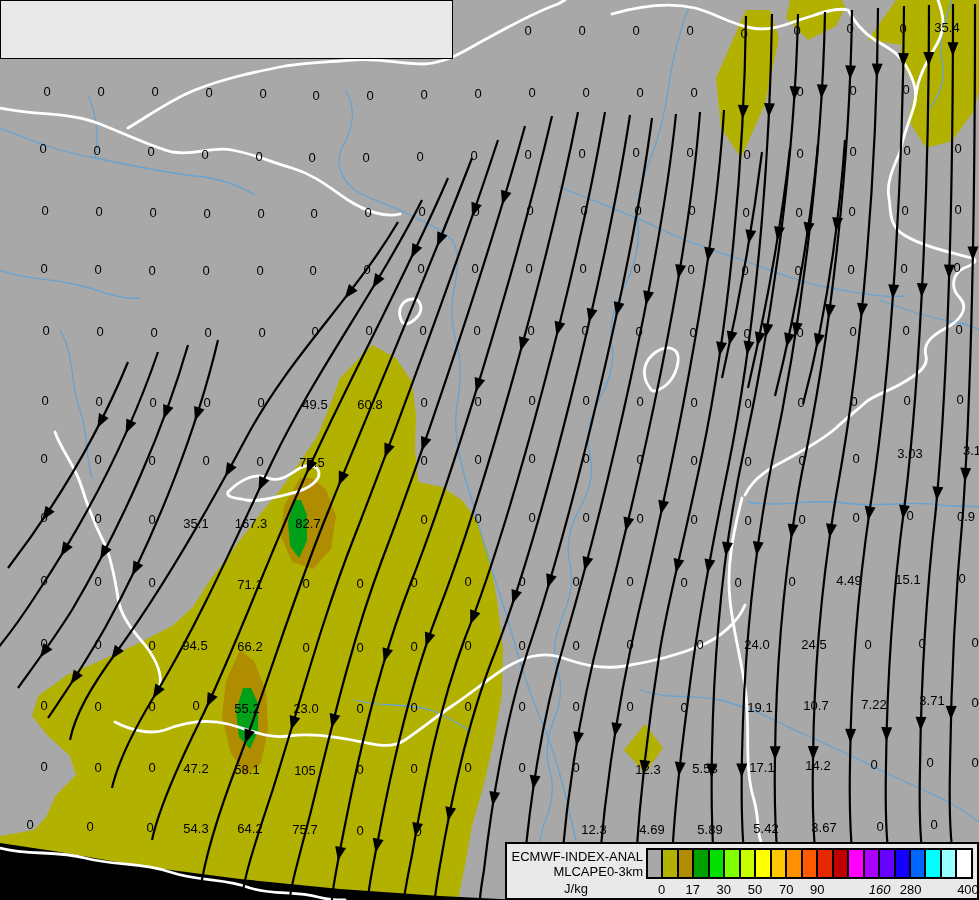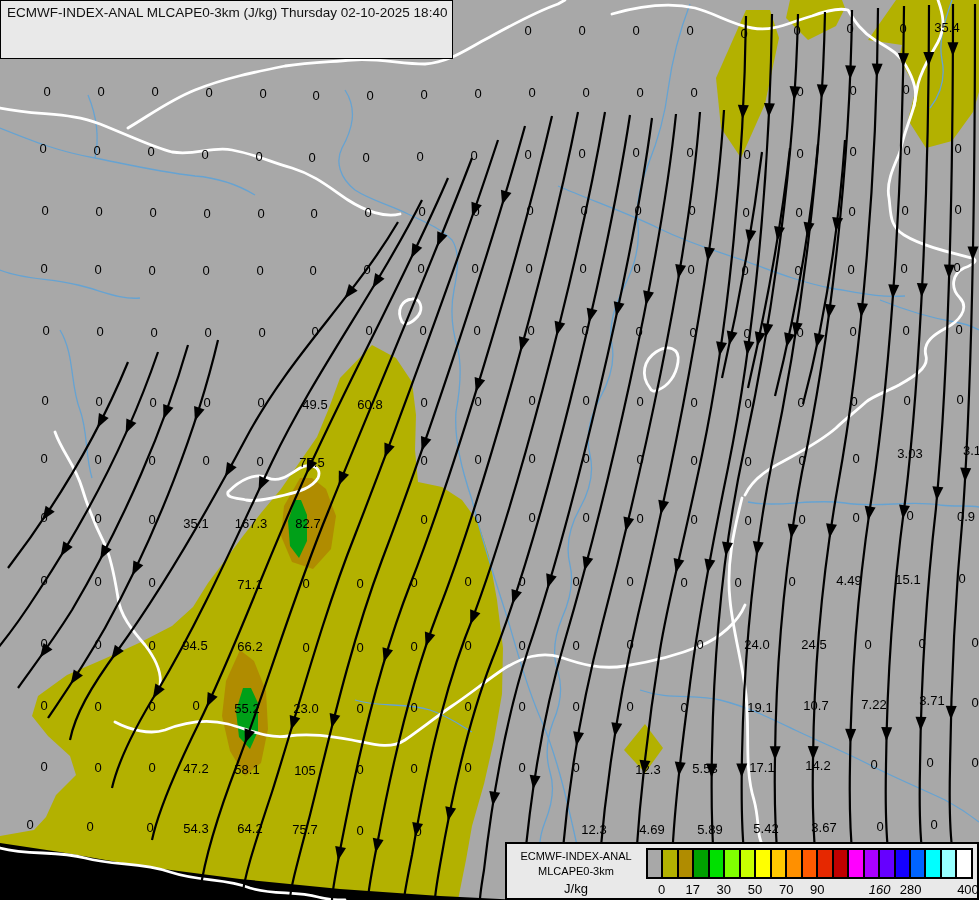--- a/index.html
+++ b/index.html
@@ -3,22 +3,22 @@
 <meta charset="utf-8">
 <style>
   html,body{margin:0;padding:0;background:#a8a8a8;}
   body{width:979px;height:900px;position:relative;overflow:hidden;
        font-family:"Liberation Sans",sans-serif;}
   #map-svg{position:absolute;left:0;top:0;}
   .panel{position:absolute;background:#e9e9e9;border:1px solid #000;box-sizing:border-box;}
   #header-box{left:0;top:0;width:453px;height:59px;padding:3px 6px;}
   #header-box .hline{font-size:13.5px;line-height:17.5px;color:#111;white-space:nowrap;}
   #legend-box{left:505px;top:842px;width:474px;height:58px;border-width:2px;}
-  #legend-title{position:absolute;left:2px;top:5px;width:134px;text-align:center;
-                font-size:11px;line-height:15px;color:#000;}
+  #legend-title{position:absolute;left:2px;top:5px;width:134px;text-align:right;
+                font-size:13px;line-height:15px;color:#000;}
   #legend-unit{position:absolute;left:2px;top:37px;width:134px;text-align:center;
                font-size:13px;color:#000;}
   #colorbar{position:absolute;left:139px;top:4px;width:327px;height:31px;
             display:flex;border:2px solid #000;box-sizing:border-box;background:#fff;}
   .cbar-cell{flex:1 1 0;border-right:2px solid #000;}
   .cbar-cell:last-child{border-right:none;}
   .tick{position:absolute;top:38px;width:34px;margin-left:-17px;text-align:center;
         font-size:13px;color:#000;}
 </style>
 </head>
@@ -423,21 +423,20 @@
     <text x="594" y="834" text-anchor="middle" font-size="13" font-family="Liberation Sans, sans-serif" fill="#000000">12.3</text>
     <text x="652" y="834" text-anchor="middle" font-size="13" font-family="Liberation Sans, sans-serif" fill="#000000">4.69</text>
     <text x="710" y="834" text-anchor="middle" font-size="13" font-family="Liberation Sans, sans-serif" fill="#000000">5.89</text>
     <text x="766" y="833" text-anchor="middle" font-size="13" font-family="Liberation Sans, sans-serif" fill="#000000">5.42</text>
     <text x="824" y="832" text-anchor="middle" font-size="13" font-family="Liberation Sans, sans-serif" fill="#000000">3.67</text>
     <text x="880" y="831" text-anchor="middle" font-size="13" font-family="Liberation Sans, sans-serif" fill="#000000">0</text>
     <text x="934" y="829" text-anchor="middle" font-size="13" font-family="Liberation Sans, sans-serif" fill="#000000">0</text>
   </svg>
 
 <div class="panel" id="header-box">
-  <div class="hline">ECMWF-INDEX-ANAL MLCAPE0-3km (J/kg) Thursday 02-10-2025 18:40</div>
 </div>
 
 <div class="panel" id="legend-box">
   <div id="legend-title">
     <div>ECMWF-INDEX-ANAL</div>
     <div>MLCAPE0-3km</div>
   </div>
   <div id="legend-unit">J/kg</div>
   <div id="colorbar">
       <div class="cbar-cell" style="background: rgb(168, 168, 168);"></div>

